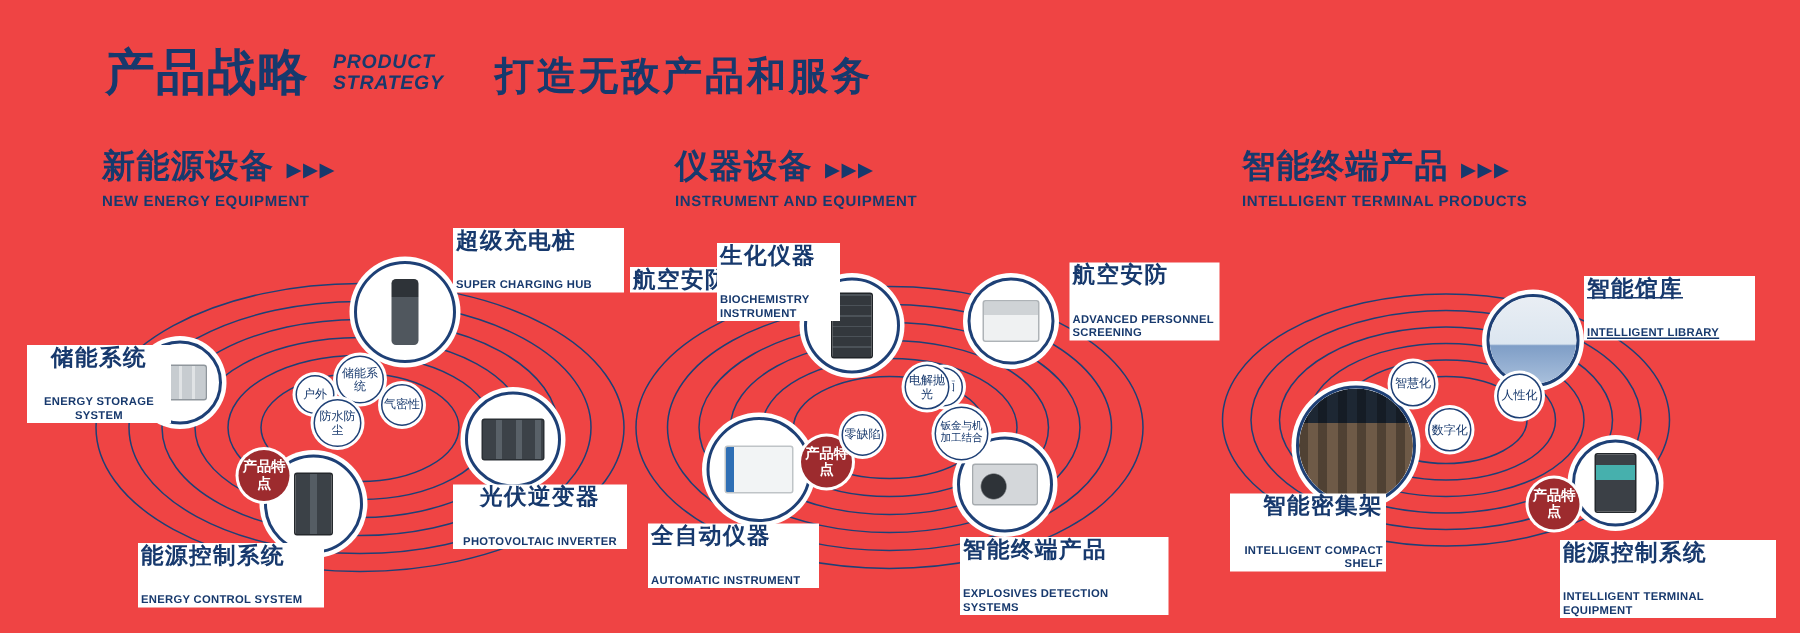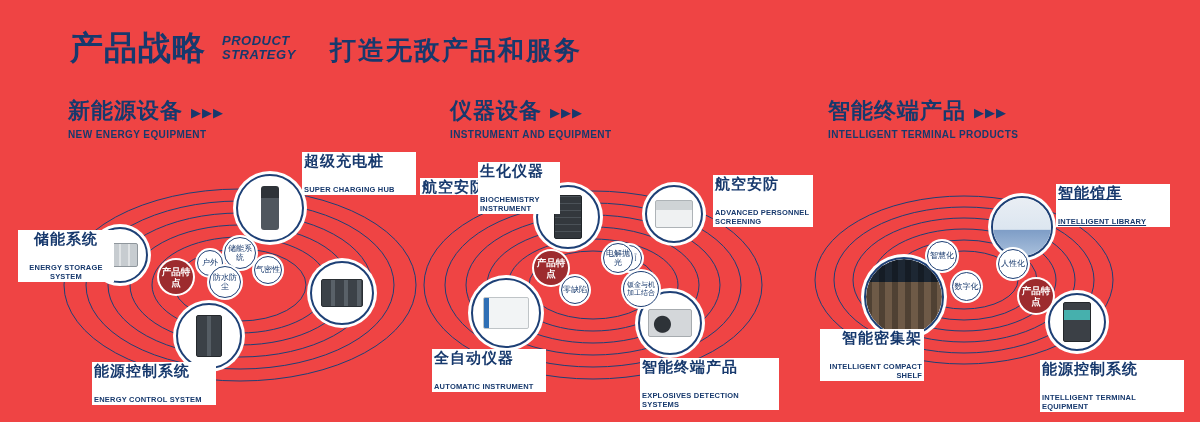--- a/index.html
+++ b/index.html
@@ -26,21 +26,21 @@
   }
   .ph{border-radius:2px;}
   
   .plabel{background:#ffffff;padding:0 2px;line-height:1.15;}
   .plabel .zh{font-size:15px;font-weight:bold;letter-spacing:1px;display:block;}
   .plabel .en{font-size:7.5px;font-weight:bold;letter-spacing:.2px;display:block;margin-top:17px;}
   .ta-c{text-align:center;} .ta-r{text-align:right;} .ta-l{text-align:left;}
   
   .feat-main{
     border-radius:50%;background:#9d2b2e;color:#ffffff;display:flex;align-items:center;justify-content:center;
-    text-align:center;font-size:9.5px;font-weight:bold;line-height:1.2;box-shadow:0 0 0 2px #ffffff;
+    text-align:center;font-size:9.5px;font-weight:bold;line-height:1.2;box-shadow:0 0 0 2px #ffffff;margin-top:40px;
   }
   .feat-bub{
     border-radius:50%;border:1px solid #1e4076;background:#ffffff;color:#17396d;display:flex;align-items:center;
     justify-content:center;text-align:center;font-size:8px;line-height:1.15;box-shadow:0 0 0 2px #ffffff;
   }
 </style>
 </head>
 <body>
 
 <div class="canvas">
@@ -89,20 +89,24 @@
   <div class="abs feat-bub" style="left:209px;top:266px;width:30px;height:30px;">防水防尘</div>
 
   <div class="abs plabel ta-c" style="left:18px;top:230px;width:92px;">
     <span class="zh">储能系统</span>
     <span class="en">ENERGY STORAGE SYSTEM</span>
   </div>
   <div class="abs plabel ta-l" style="left:302px;top:152px;width:110px;">
     <span class="zh">超级充电桩</span>
     <span class="en">SUPER CHARGING HUB</span>
   </div>
+  <div class="abs plabel ta-c" style="left:302px;top:323px;width:112px;">
+    <span class="zh">光伏逆变器</span>
+    <span class="en">PHOTOVOLTAIC INVERTER</span>
+  </div>
   <div class="abs plabel ta-l" style="left:92px;top:362px;width:120px;">
     <span class="zh">能源控制系统</span>
     <span class="en">ENERGY CONTROL SYSTEM</span>
   </div>
 
   <div class="abs" style="left:450px;top:96px;">
     <div class="sec-title">
       <span>仪器设备</span>
       <span class="arrows">▶▶▶</span>
     </div>

